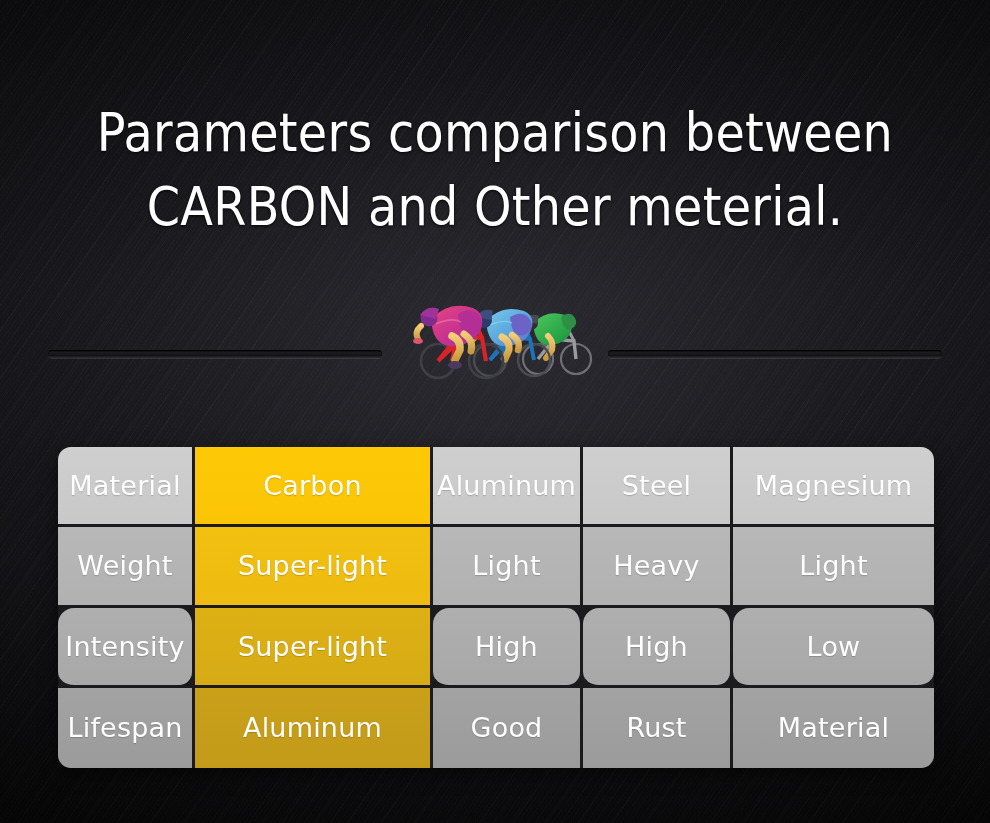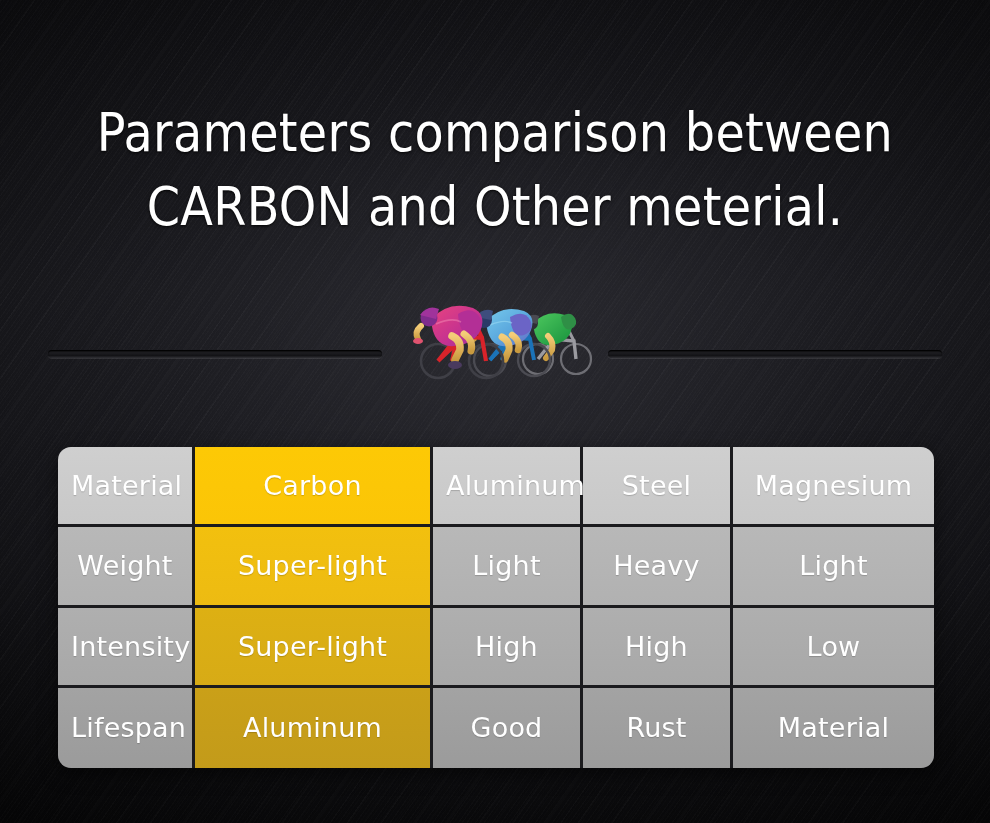--- a/index.html
+++ b/index.html
@@ -103,42 +103,42 @@
     table-layout: fixed;
   }
   .ctable td {
     text-align: center;
     vertical-align: middle;
     color: #ffffff;
     font-family: "DejaVu Sans", "Liberation Sans", sans-serif;
     font-weight: 400;
     font-size: 27px;
     letter-spacing: 0.2px;
-    padding: 13px;
+    padding: 4px;
     border-right: 3px solid #1b1b1e;
     border-bottom: 3px solid #1b1b1e;
     text-shadow: 0 1px 1px rgba(0,0,0,0.18);
   }
   .ctable td:last-child { border-right: 0; }
   .ctable tr:last-child td { border-bottom: 0; }
 
   
   col.c0 { width: 137px; }
   col.c1 { width: 238px; }
   col.c2 { width: 150px; }
   col.c3 { width: 150px; }
   col.c4 { width: 201px; }
 
   
   .ctable tr { height: 80px; }
 
   
   .g0 { background: linear-gradient(180deg, #cfcfcf 0%, #c8c8c8 100%); }
   .g1 { background: linear-gradient(180deg, #b8b8b8 0%, #b1b1b1 100%); margin-top: 12px; }
-  .g2 { background: linear-gradient(180deg, #afafaf 0%, #a8a8a8 100%); }
+  .g2 { background: linear-gradient(180deg, #afafaf 0%, #a8a8a8 100%); border-radius: 16px; }
   .g3 { background: linear-gradient(180deg, #a3a3a3 0%, #9b9b9b 100%); }
 
   
   .y0 { background: linear-gradient(180deg, #fdc905 0%, #fbc507 100%); }
   .y1 { background: linear-gradient(180deg, #f2c00e 0%, #edbb12 100%); }
   .y2 { background: linear-gradient(180deg, #ddb013 0%, #d7ab16 100%); }
   .y3 { background: linear-gradient(180deg, #caa018 0%, #c39b1a 100%); }
 </style>
 </head>
 <body>

